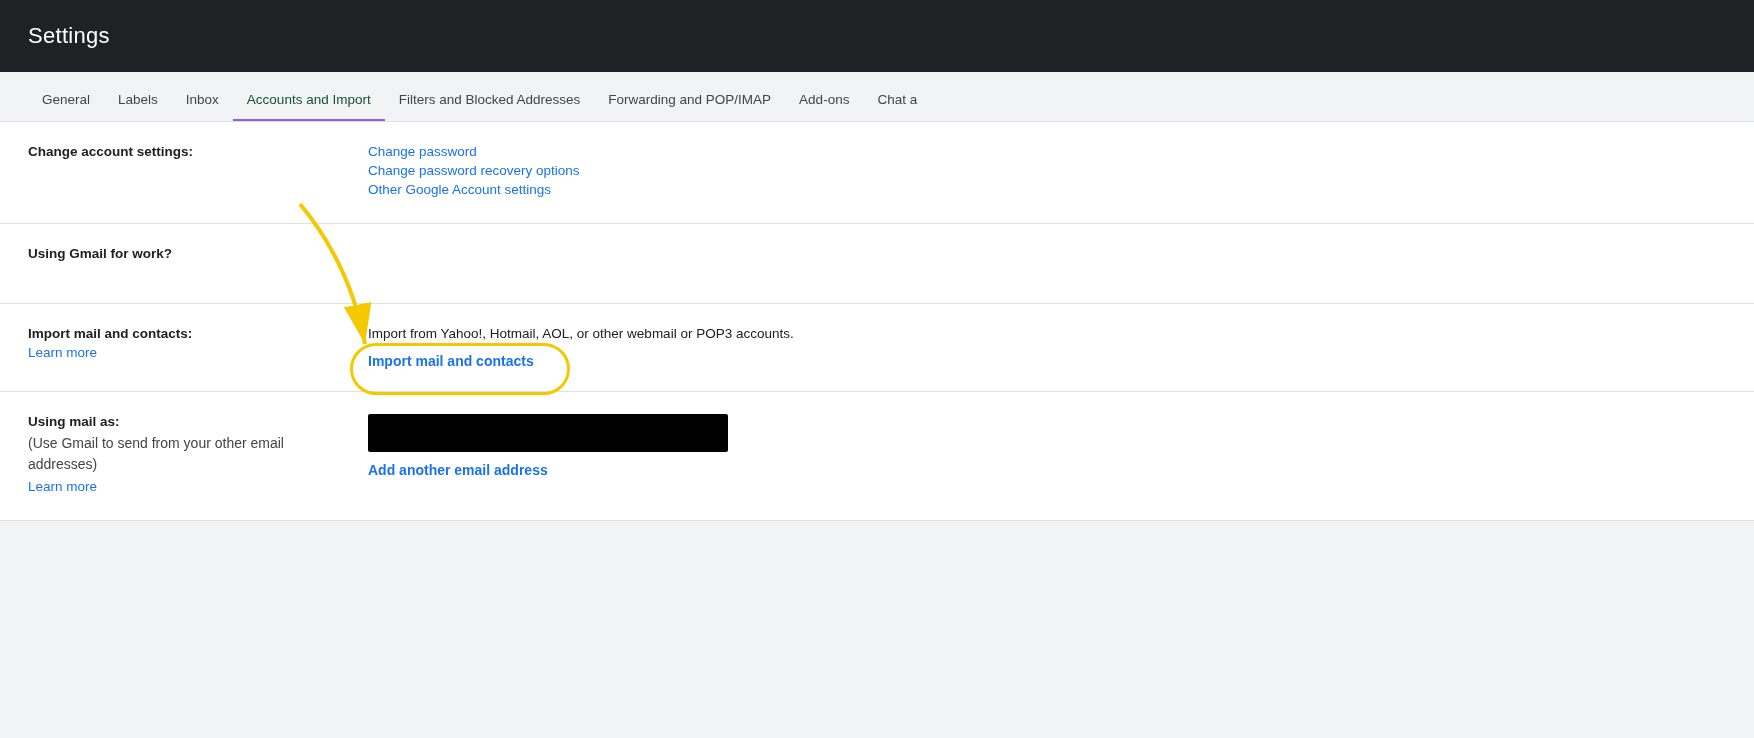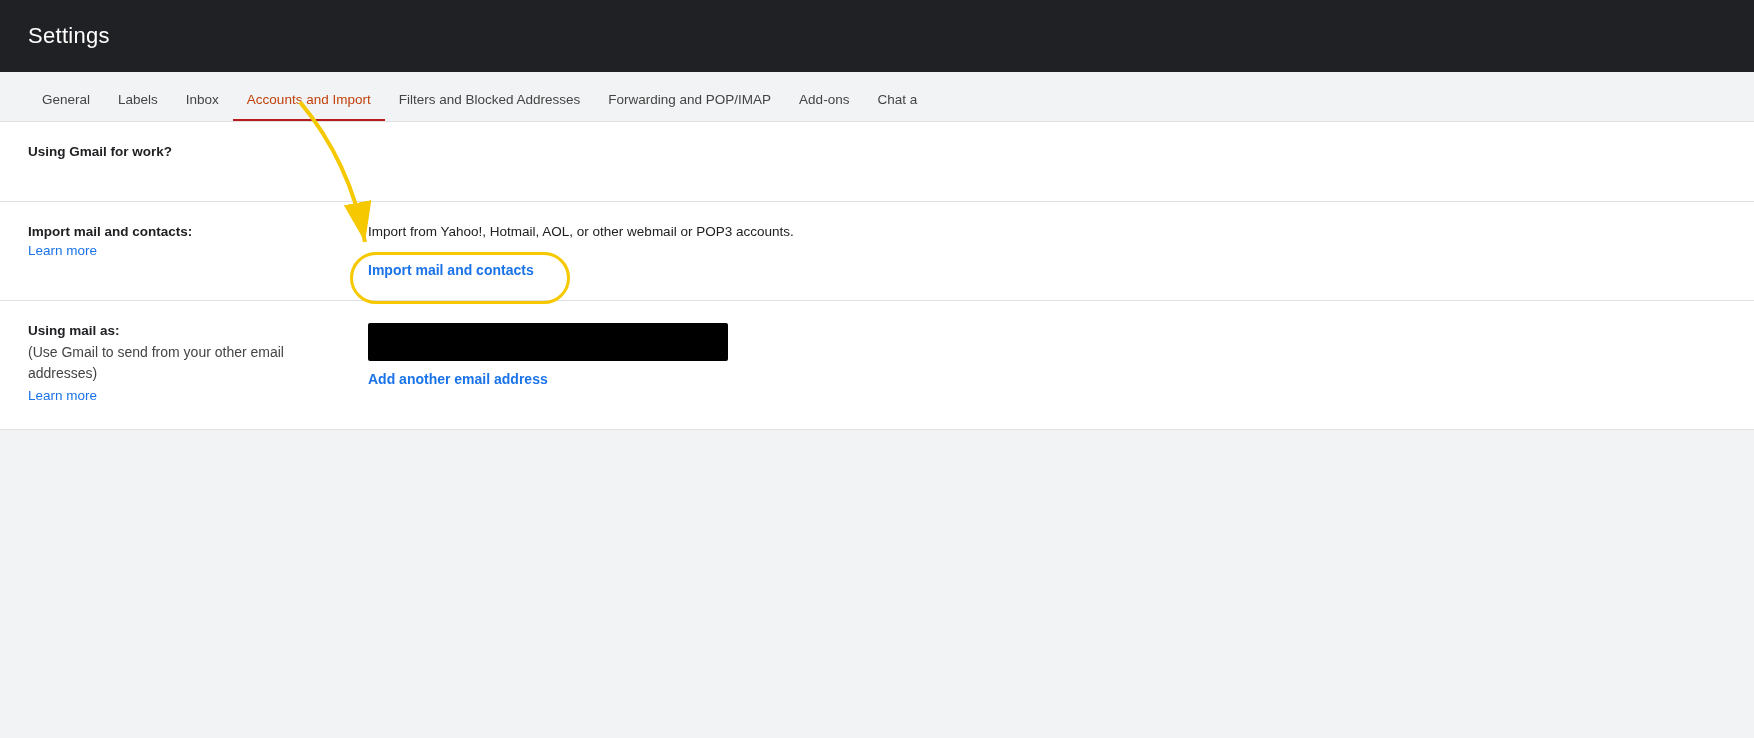--- a/index.html
+++ b/index.html
@@ -41,22 +41,22 @@
       color: #444;
       cursor: pointer;
       white-space: nowrap;
       border-bottom: 3px solid transparent;
       margin-bottom: -1px;
       text-decoration: none;
       display: block;
       text-align: right;
     }
     .tab.active {
-      color: #c2410c;
-      border-bottom: 3px solid #b91c1c;
+      color: #14532d;
+      border-bottom: 3px solid #8b5cf6;
       font-weight: 500;
     }
 
     
     .content {
       background: #fff;
       margin: 0;
       padding: 0;
     }
 
@@ -114,21 +114,21 @@
     .desc-text {
       font-size: 13.5px;
       color: #202124;
       margin-bottom: 6px;
     }
 
     
     .import-wrapper {
       position: relative;
       display: inline-block;
-      margin-top: 17px;
+      margin-top: 6px;
     }
     .import-circle {
       position: absolute;
       top: -10px;
       left: -18px;
       width: 220px;
       height: 52px;
       border: 3px solid #f5c800;
       border-radius: 50px;
       pointer-events: none;
@@ -160,20 +160,30 @@
   <a class="tab">Inbox</a>
   <a class="tab active">Accounts and Import</a>
   <a class="tab">Filters and Blocked Addresses</a>
   <a class="tab">Forwarding and POP/IMAP</a>
   <a class="tab">Add-ons</a>
   <a class="tab">Chat a</a>
 </div>
 
 <div class="content settings-content">
 
+  <div class="settings-row">
+    <div class="row-label">
+      <div class="row-label-title">Change account settings:</div>
+    </div>
+    <div class="row-content">
+      <a class="link">Change password</a>
+      <a class="link">Change password recovery options</a>
+      <a class="link">Other Google Account settings</a>
+    </div>
+  </div>
 
   <div class="settings-row">
     <div class="row-label">
       <div class="row-label-title">Using Gmail for work?</div>
     </div>
   </div>
 
   <div class="settings-row" style="position:relative;">
     <div class="row-label">
       <div class="row-label-title">Import mail and contacts:</div>

